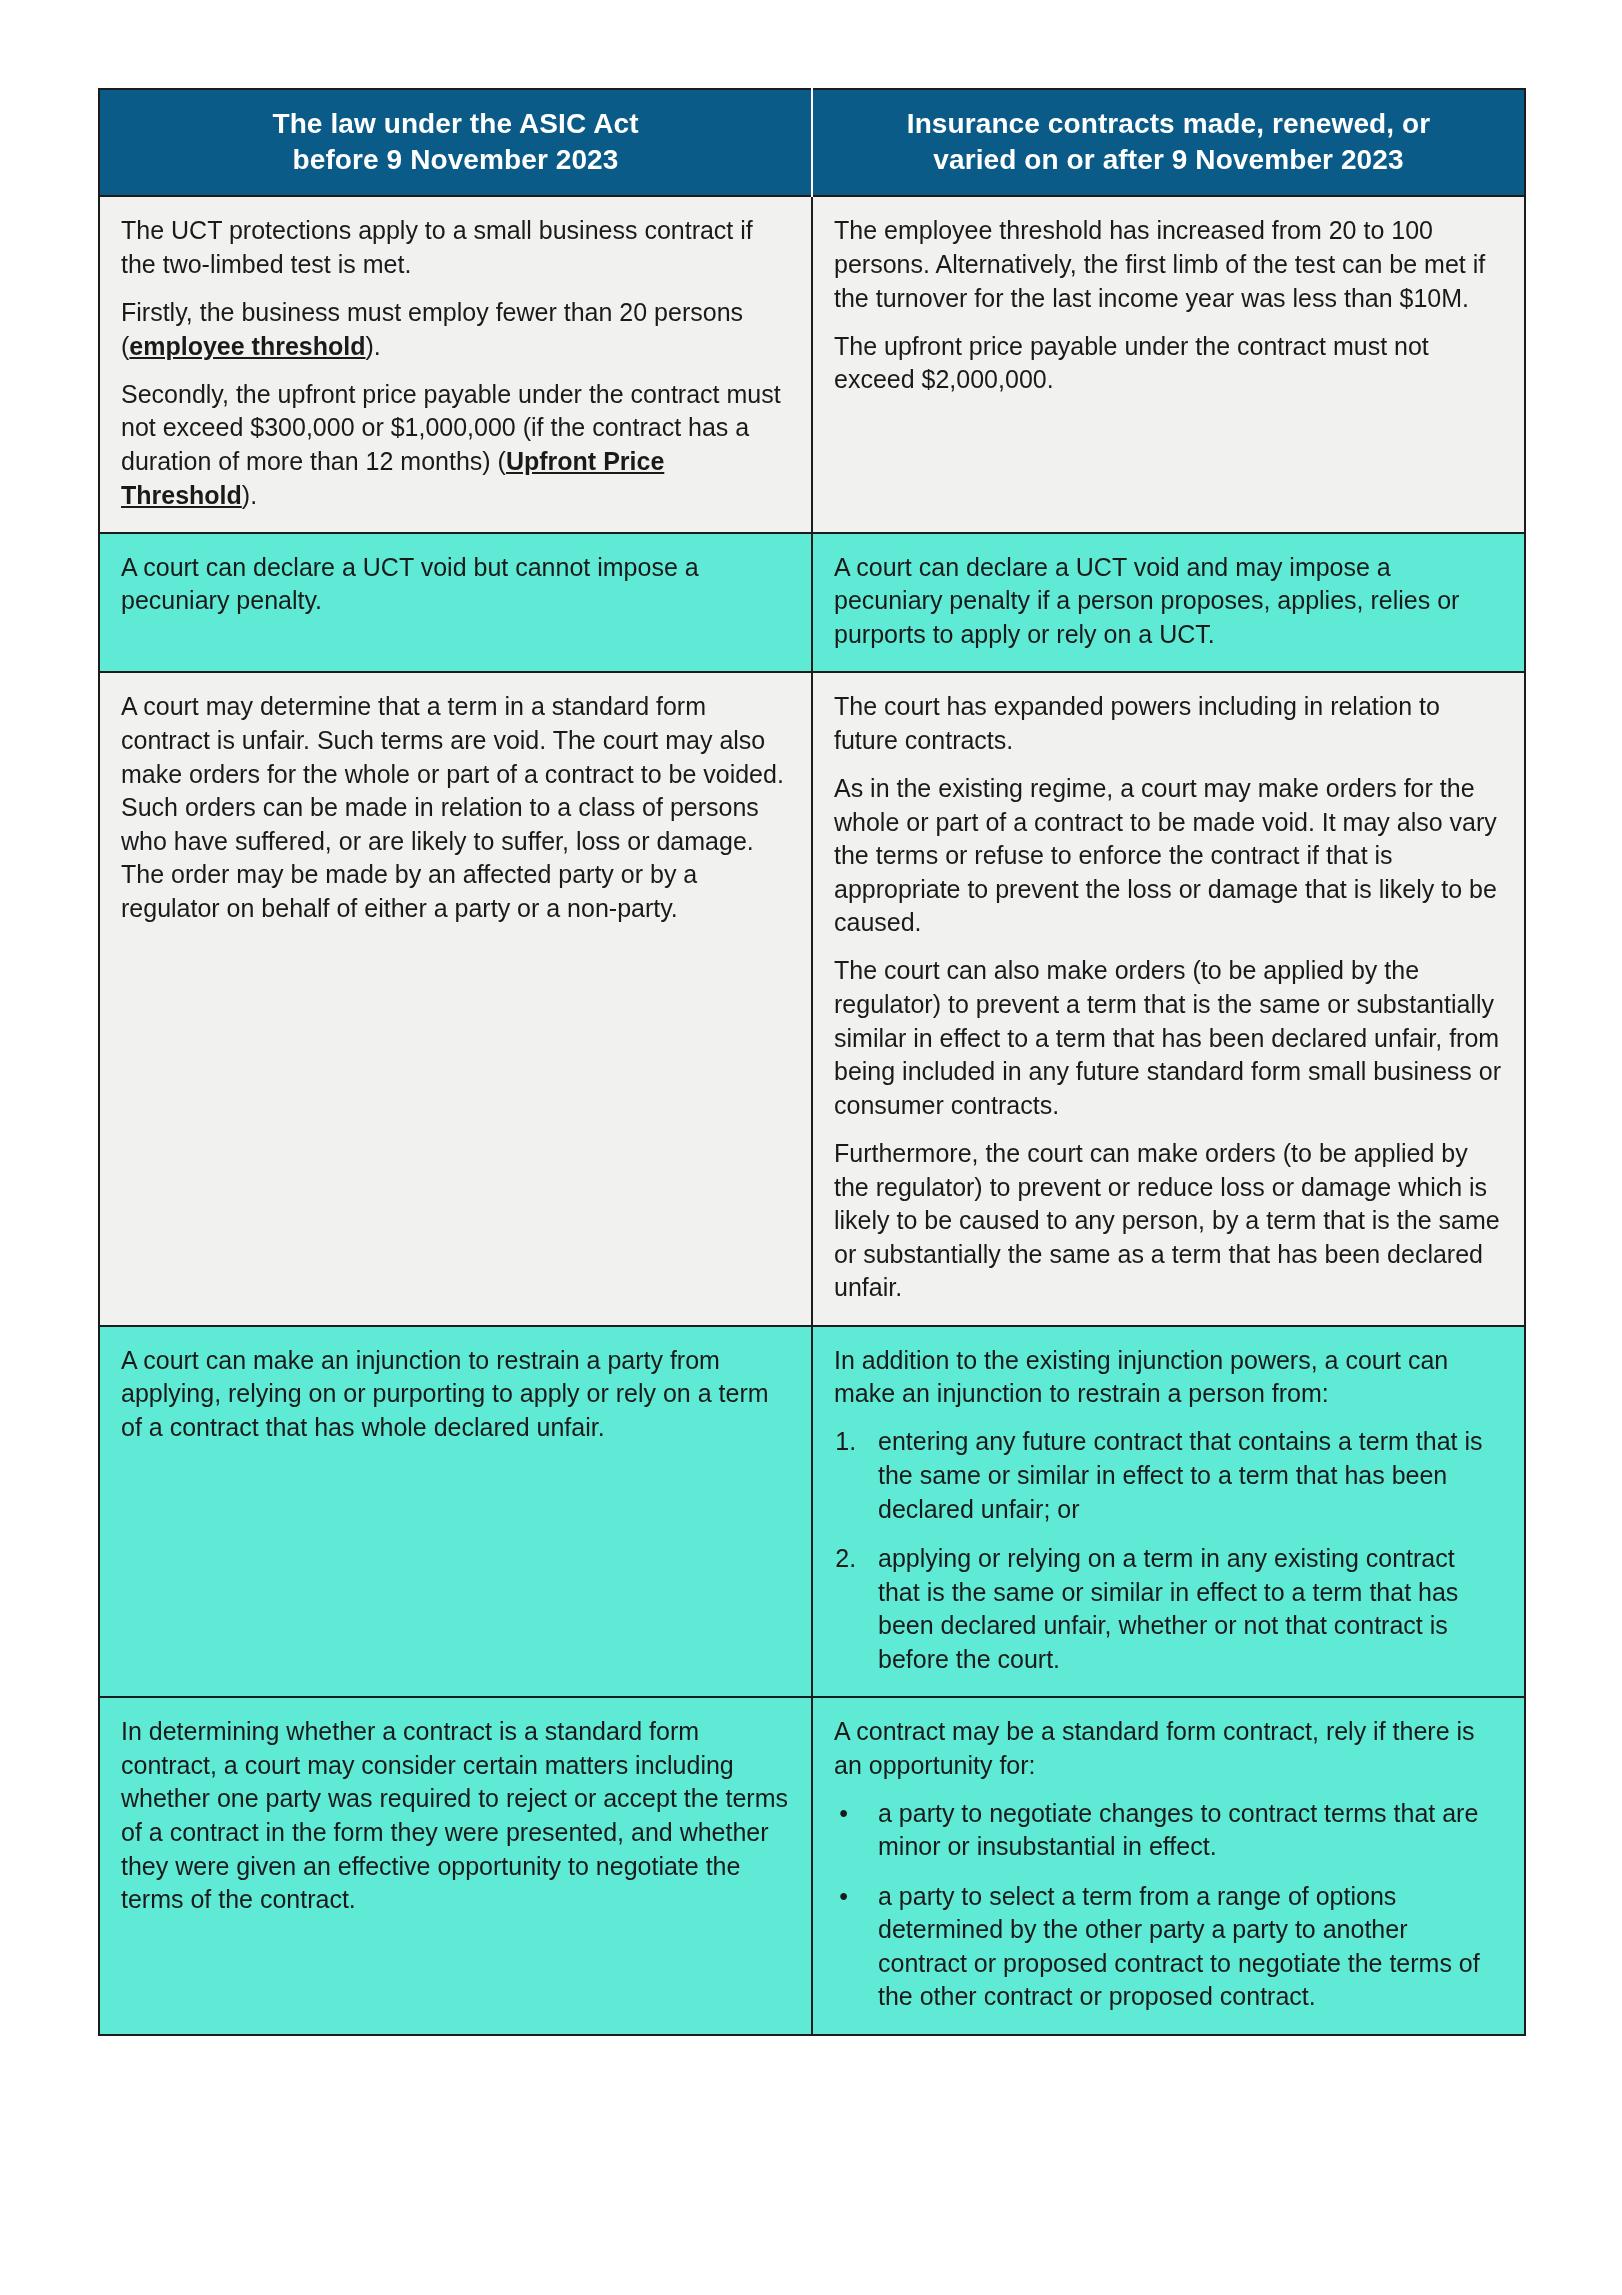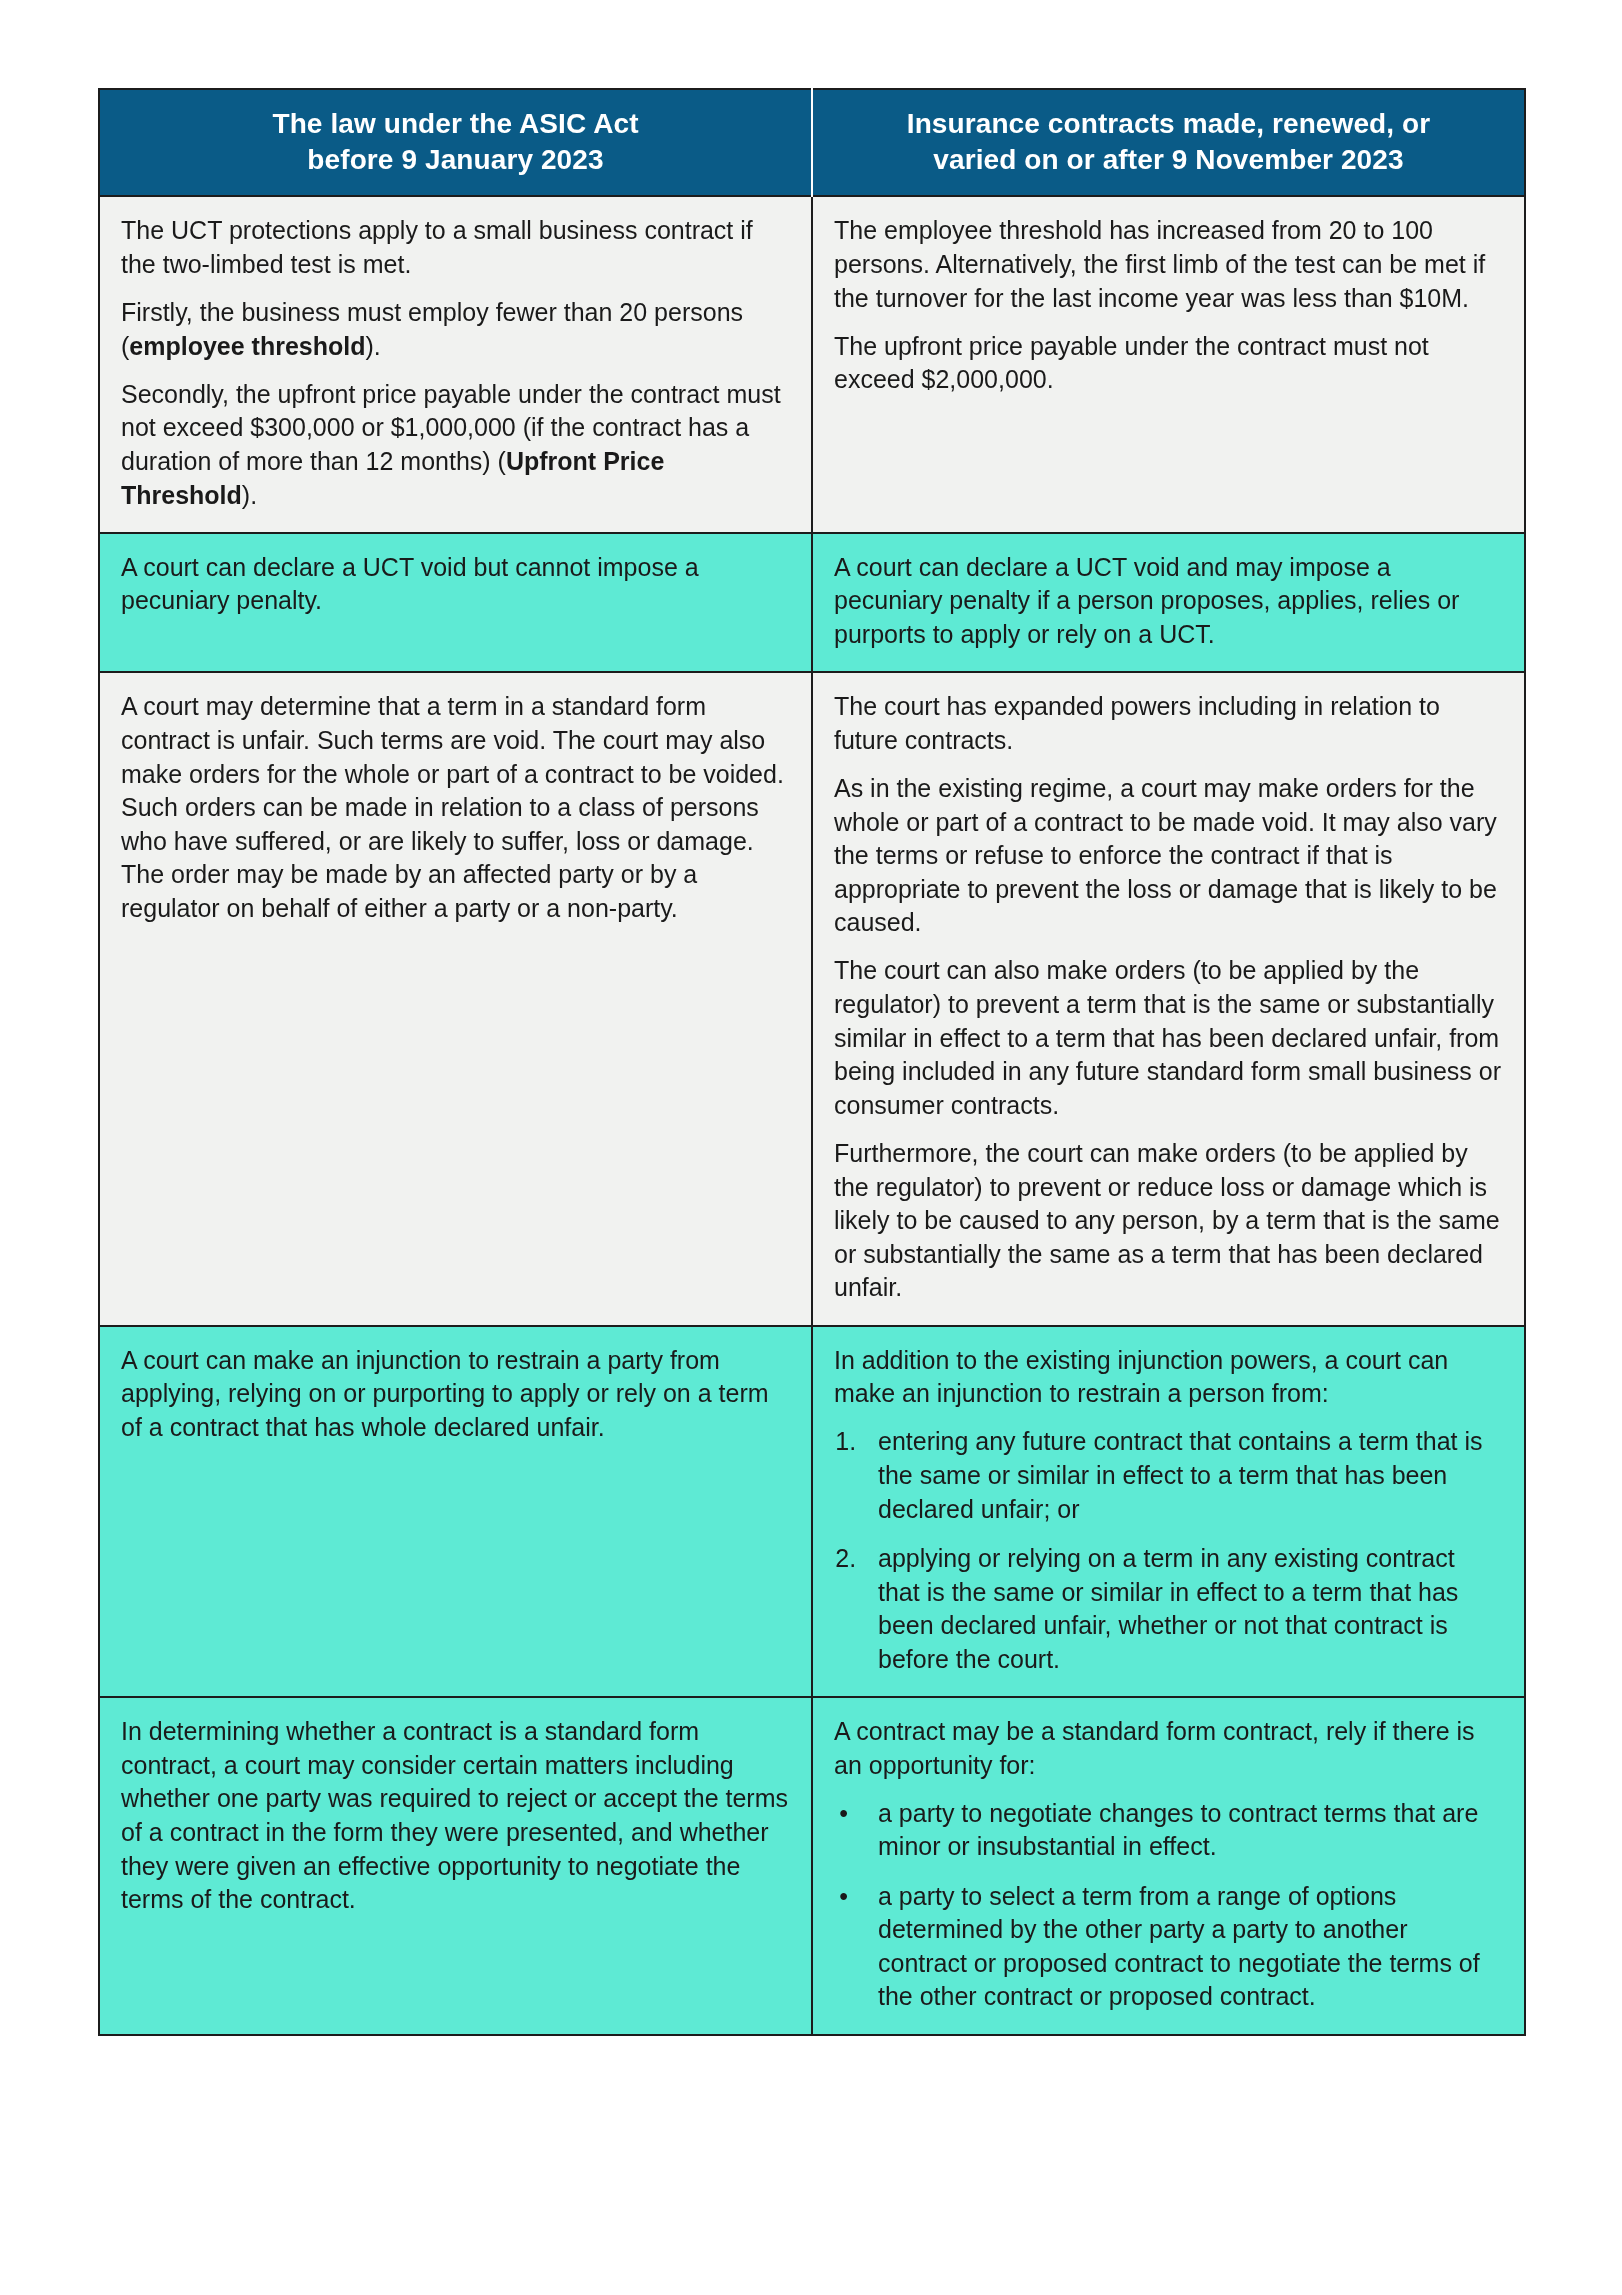--- a/index.html
+++ b/index.html
@@ -68,21 +68,21 @@
   tbody td:last-child { border-right: none; }
 
   tr.row-grey td { background: #f1f2f0; }
   tr.row-blue td { background: #5eead4; }
 
   tbody td p {
     margin: 0 0 14.4px 0;
   }
   tbody td p:last-child { margin-bottom: 0; }
 
-  tbody td b { font-weight: bold; }
+  tbody td b { font-weight: bold; text-decoration: underline; }
 
   ol.num-list, ul.bullet-list {
     margin: 0;
     padding: 0;
     list-style: none;
   }
   ol.num-list > li, ul.bullet-list > li {
     position: relative;
     padding-left: 44px;
     margin-bottom: 15.7px;
@@ -110,21 +110,21 @@
   <div class="table-wrap">
     <table class="cmp">
       <colgroup>
           <col class="c1">
           <col class="c2">
         </colgroup>
       <thead>
         <tr>
           <th class="col-left">
             <span>The law under the ASIC Act</span><br>
-            <span>before 9 January 2023</span>
+            <span>before 9 November 2023</span>
           </th>
           <th>
             <span>Insurance contracts made, renewed, or</span><br>
             <span>varied on or after 9 November 2023</span>
           </th>
         </tr>
       </thead>
       <tbody>
 
         <tr class="row-grey">

